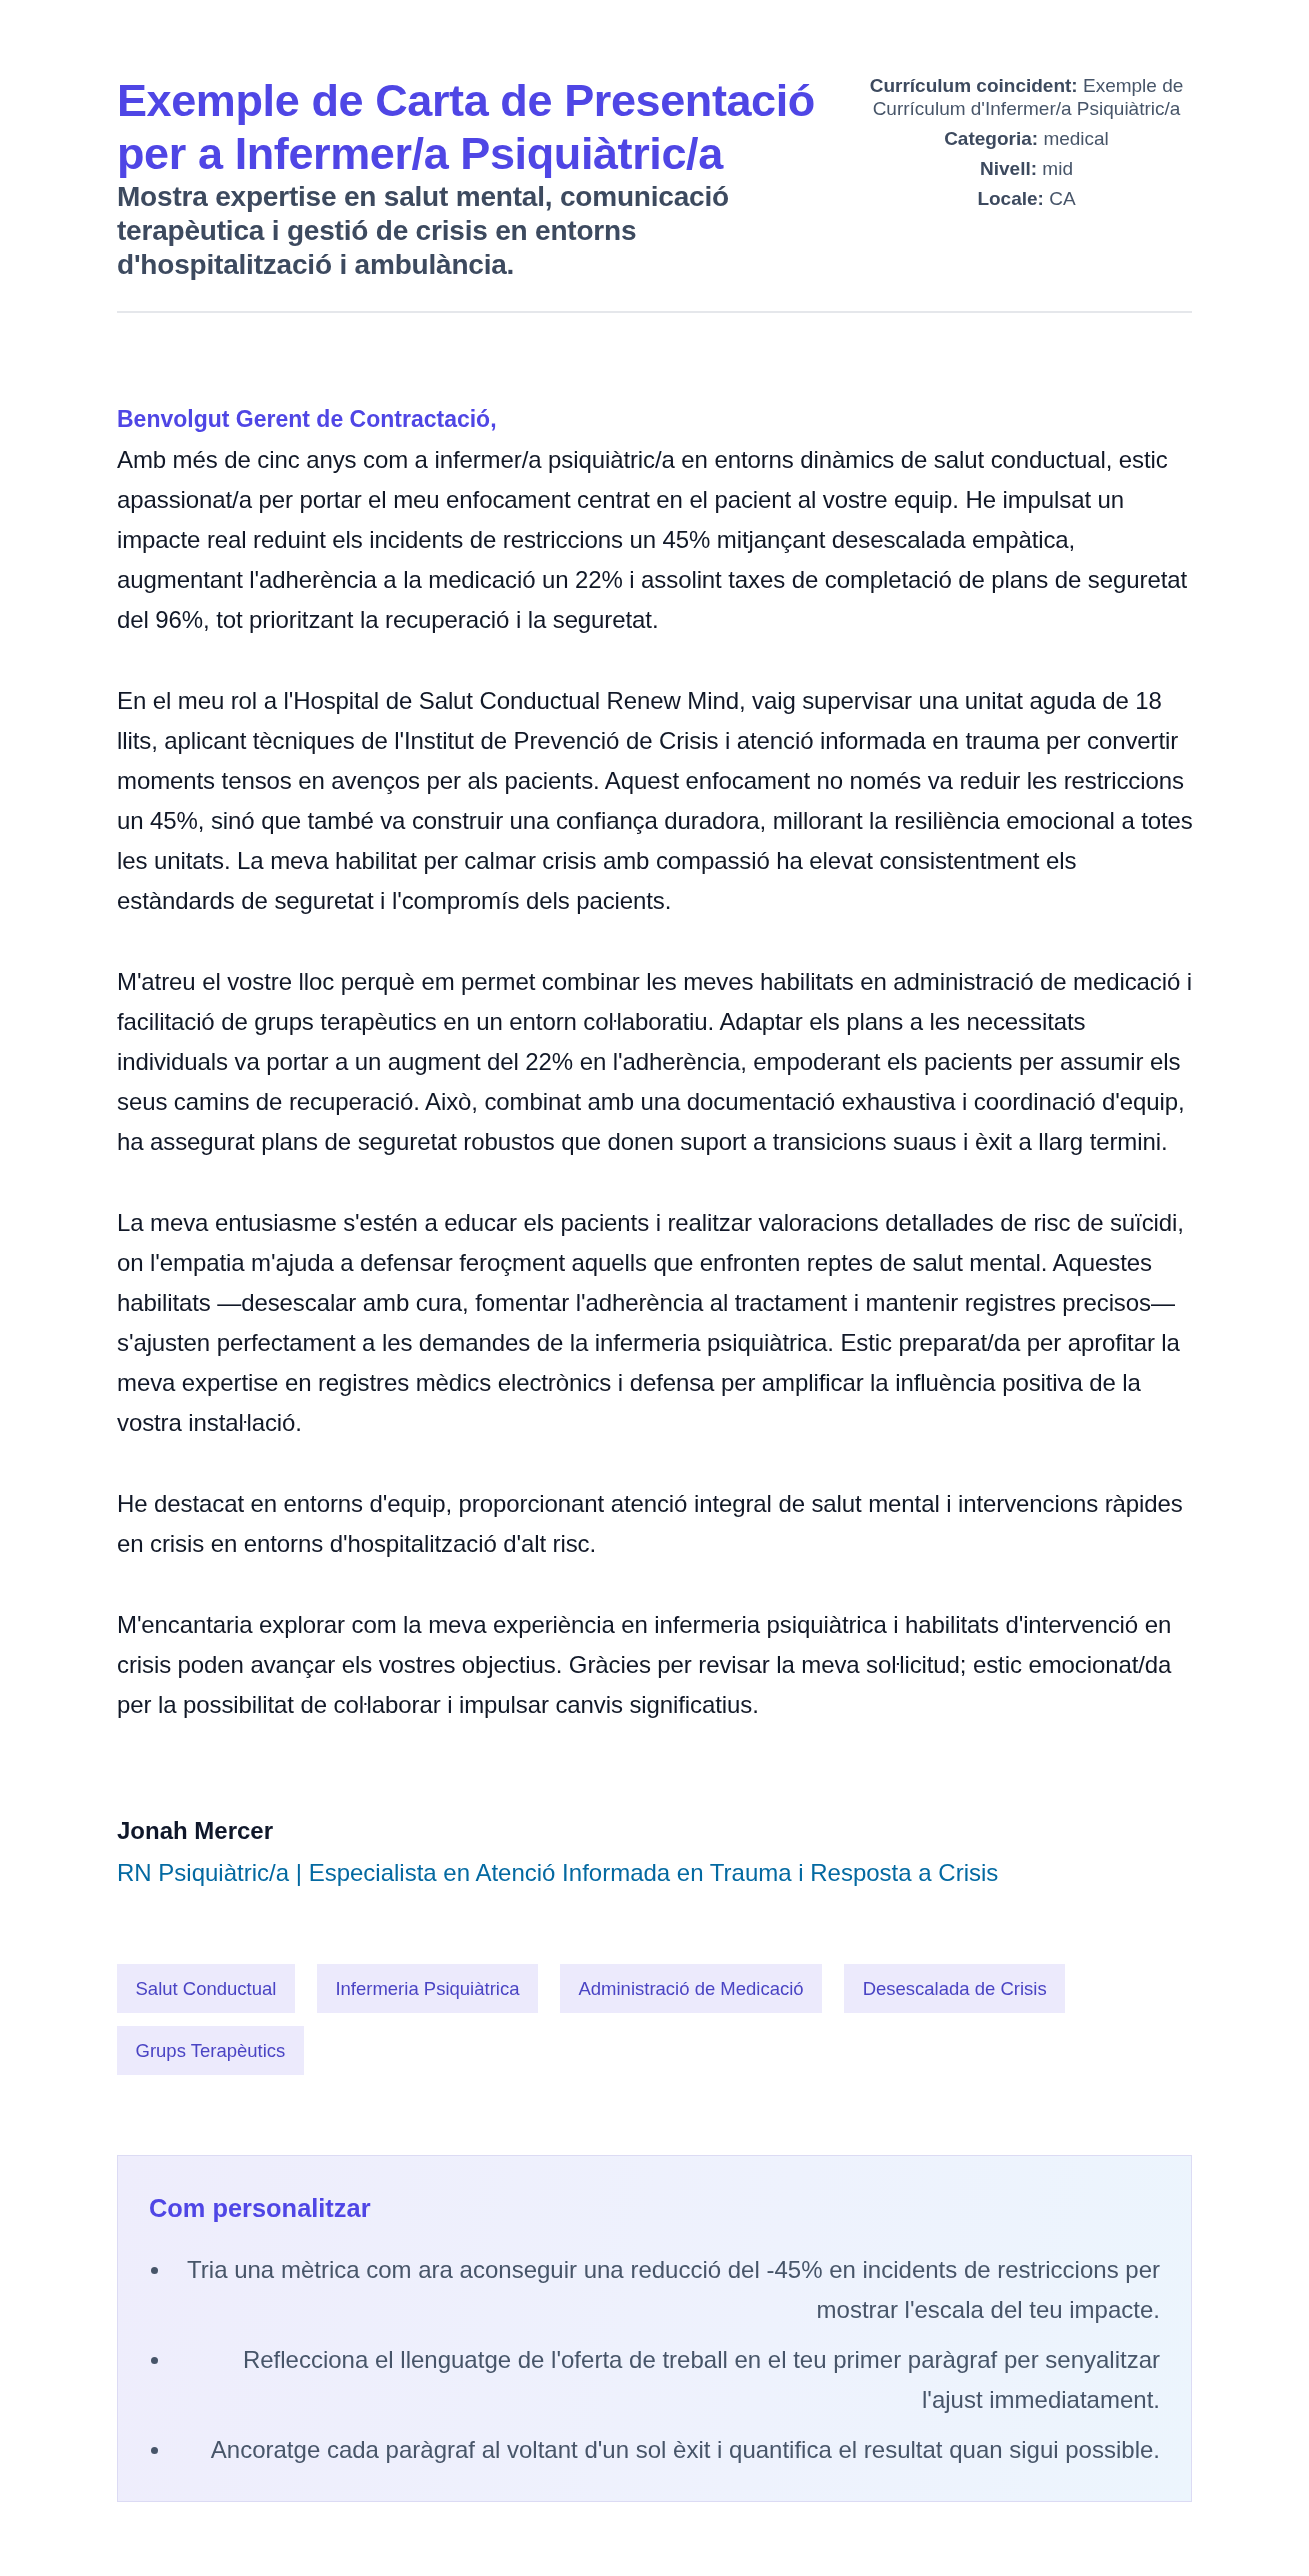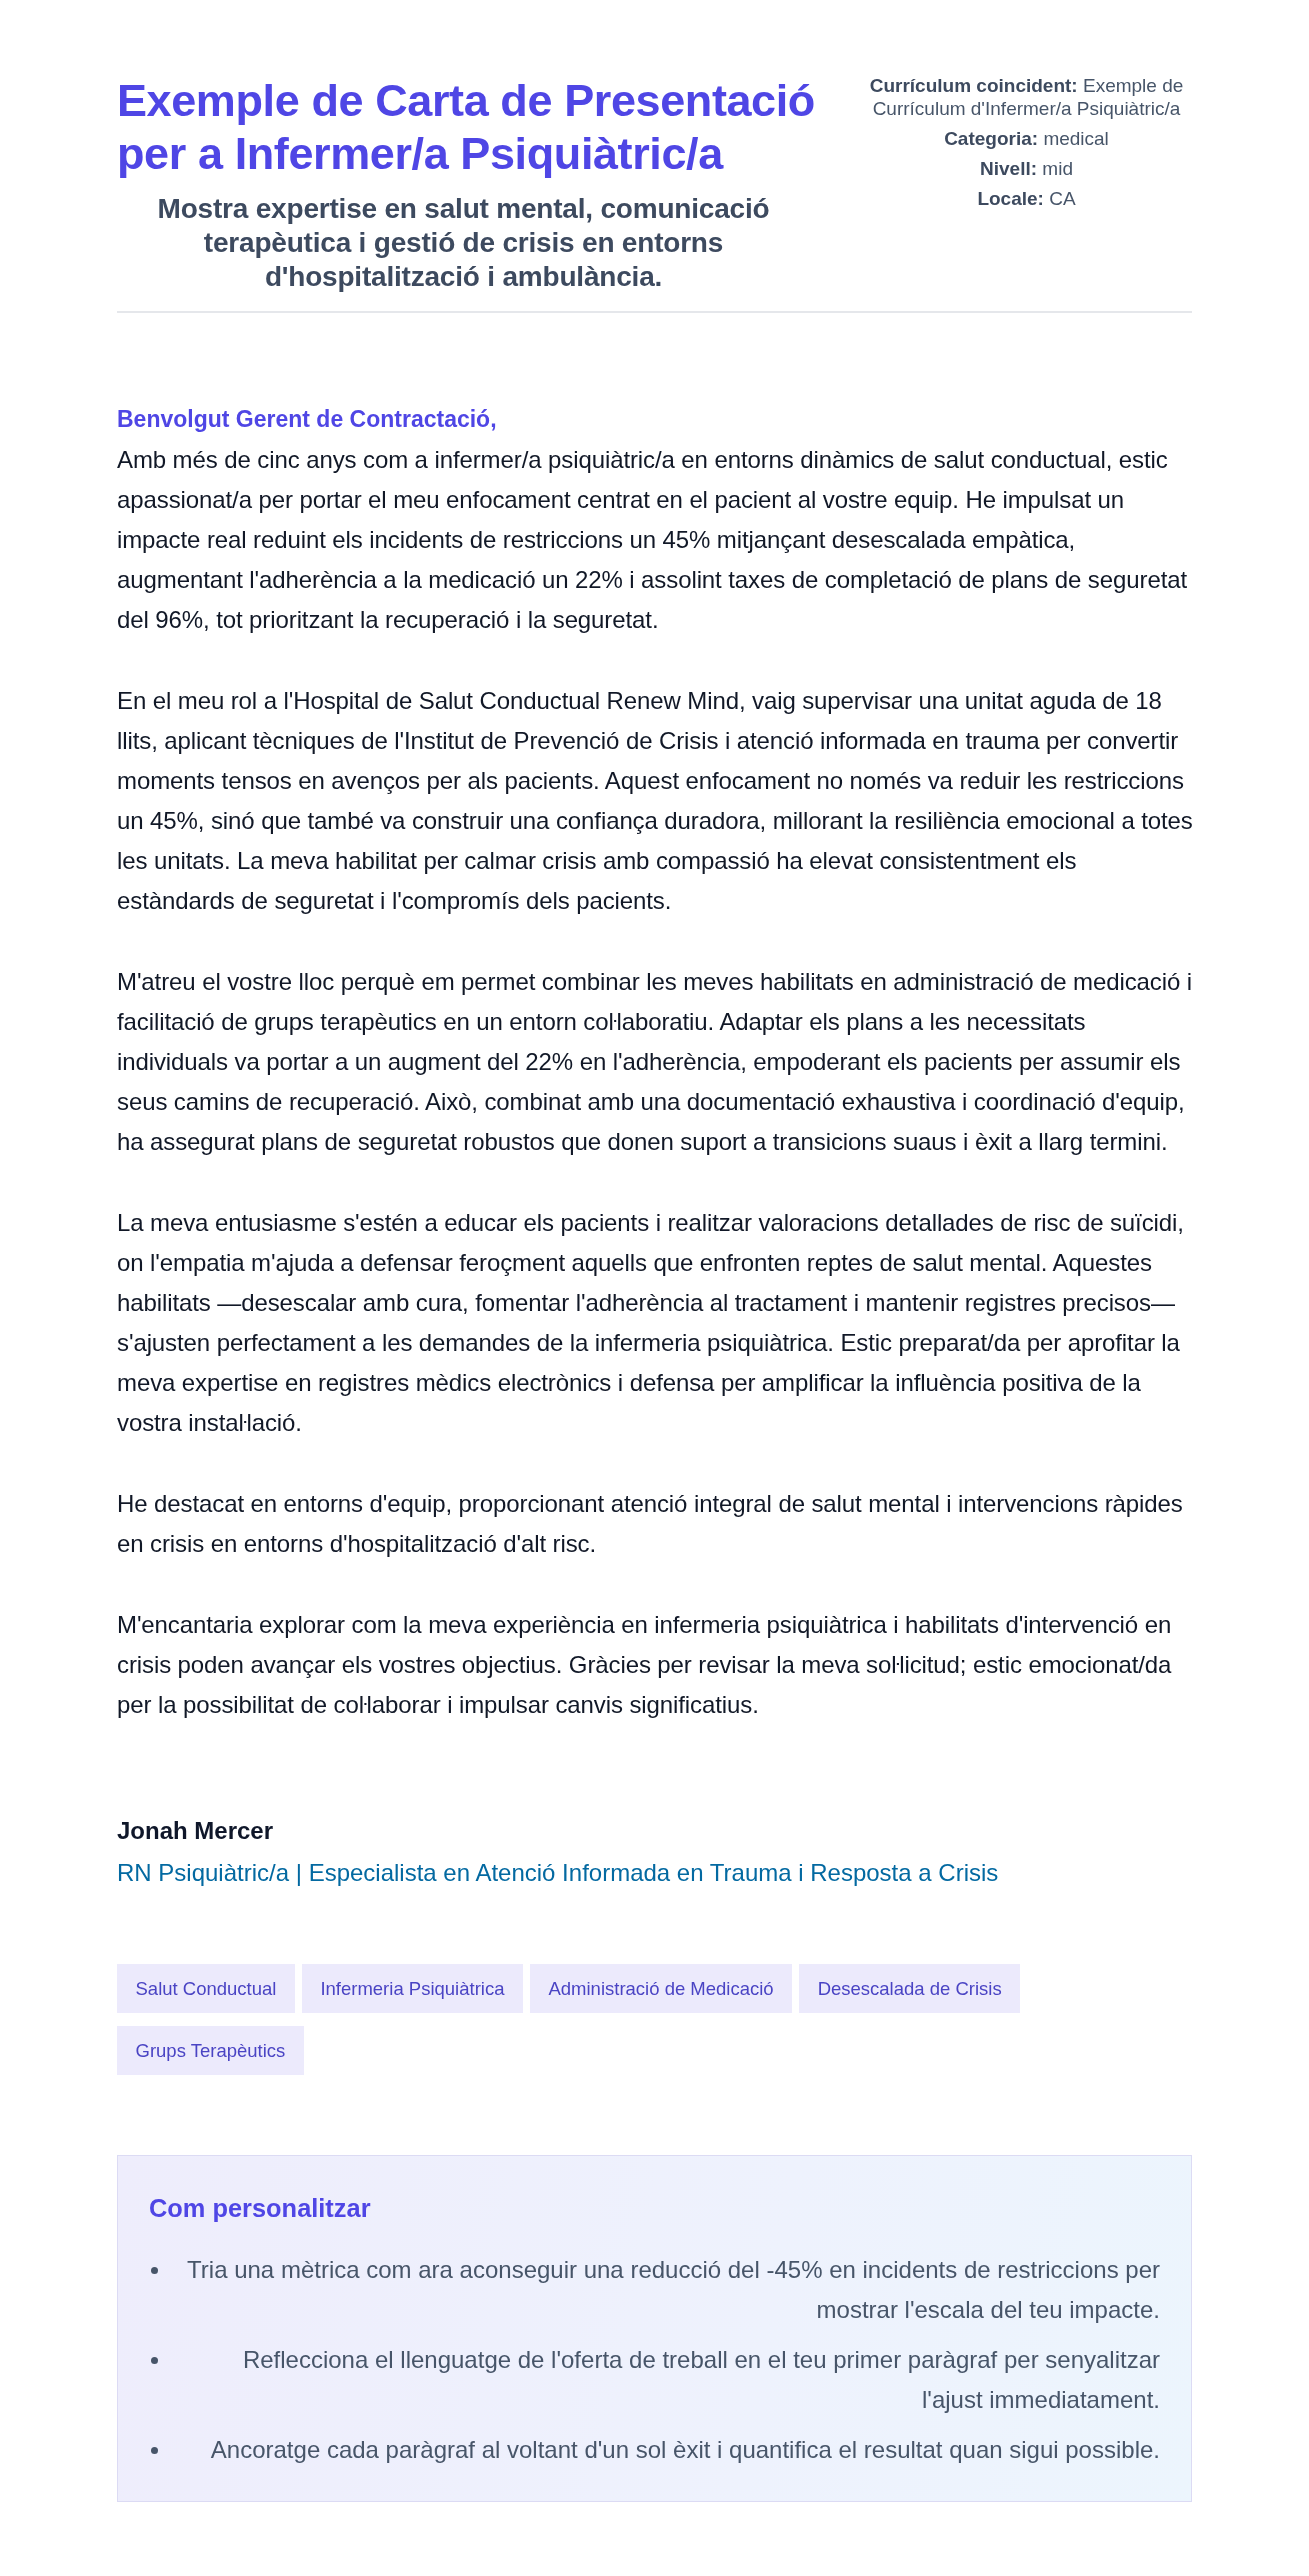--- a/index.html
+++ b/index.html
@@ -7,22 +7,22 @@
   body { font-family: "Liberation Sans", "DejaVu Sans", sans-serif; color: #0f172a; position: relative; }
 
   .page { position: absolute; left: 117px; top: 0; width: 1075px; }
 
   .header { position: absolute; left: 0; top: 74px; width: 1075px; height: 239px; }
   .title {
     position: absolute; left: 0; top: 0; width: 755px;
     font-size: 45px; line-height: 53px; font-weight: 700; color: #4f46e5; letter-spacing: -0.4px;
   }
   .subtitle {
-    position: absolute; left: 0; top: 118px; width: 693px;
-    font-size: 28px; line-height: 34px; font-weight: 700; color: #3d4a5f; letter-spacing: -0.2px; text-align: center;
+    position: absolute; left: 0; top: 106px; width: 693px;
+    font-size: 28px; line-height: 34px; font-weight: 700; color: #3d4a5f; letter-spacing: -0.2px;
   }
   .meta {
     position: absolute; right: 0; top: 0; width: 331px; text-align: right;
     font-size: 19px; line-height: 23px; color: #475569;
   }
   .meta-row { margin-bottom: 7px; text-align: center; }
   .meta-row b { font-weight: 700; color: #3d4a5f; }
 
   .divider { position: absolute; left: 0; top: 311px; width: 1075px; height: 2.3px; background: #e5e7eb; }
 
@@ -34,21 +34,21 @@
   .body { position: absolute; left: 0; top: 428px; width: 1078px; }
   .para {
     font-size: 24px; line-height: 40px; color: #111827;
     margin-bottom: 41px; letter-spacing: -0.1px; margin-top: 12px;
   }
 
   .signature { position: absolute; left: 0; top: 1815px; }
   .sig-name { font-size: 24px; line-height: 31px; font-weight: 700; color: #0f172a; }
   .sig-title { font-size: 24px; line-height: 31px; color: #0369a1; margin-top: 11px; }
 
-  .tags { position: absolute; left: 0; top: 1964px; width: 1075px; display: flex; flex-wrap: wrap; gap: 13px 7px; }
+  .tags { position: absolute; left: 0; top: 1964px; width: 1075px; display: flex; flex-wrap: wrap; gap: 13px 22px; }
   .tag {
     background: #eceafc; color: #4a44c4; font-size: 18.5px; line-height: 23px;
     padding: 13px 18.5px; height: 49px; white-space: nowrap;
   }
 
   .tips {
     position: absolute; left: 0; top: 2155px; width: 1075px; height: 347px;
     background: linear-gradient(100deg, #eeedfc 0%, #eef2fd 60%, #ecf5fd 100%);
     border: 1.5px solid #dcdbf4; padding: 35px 31px 0 31px;
   }

